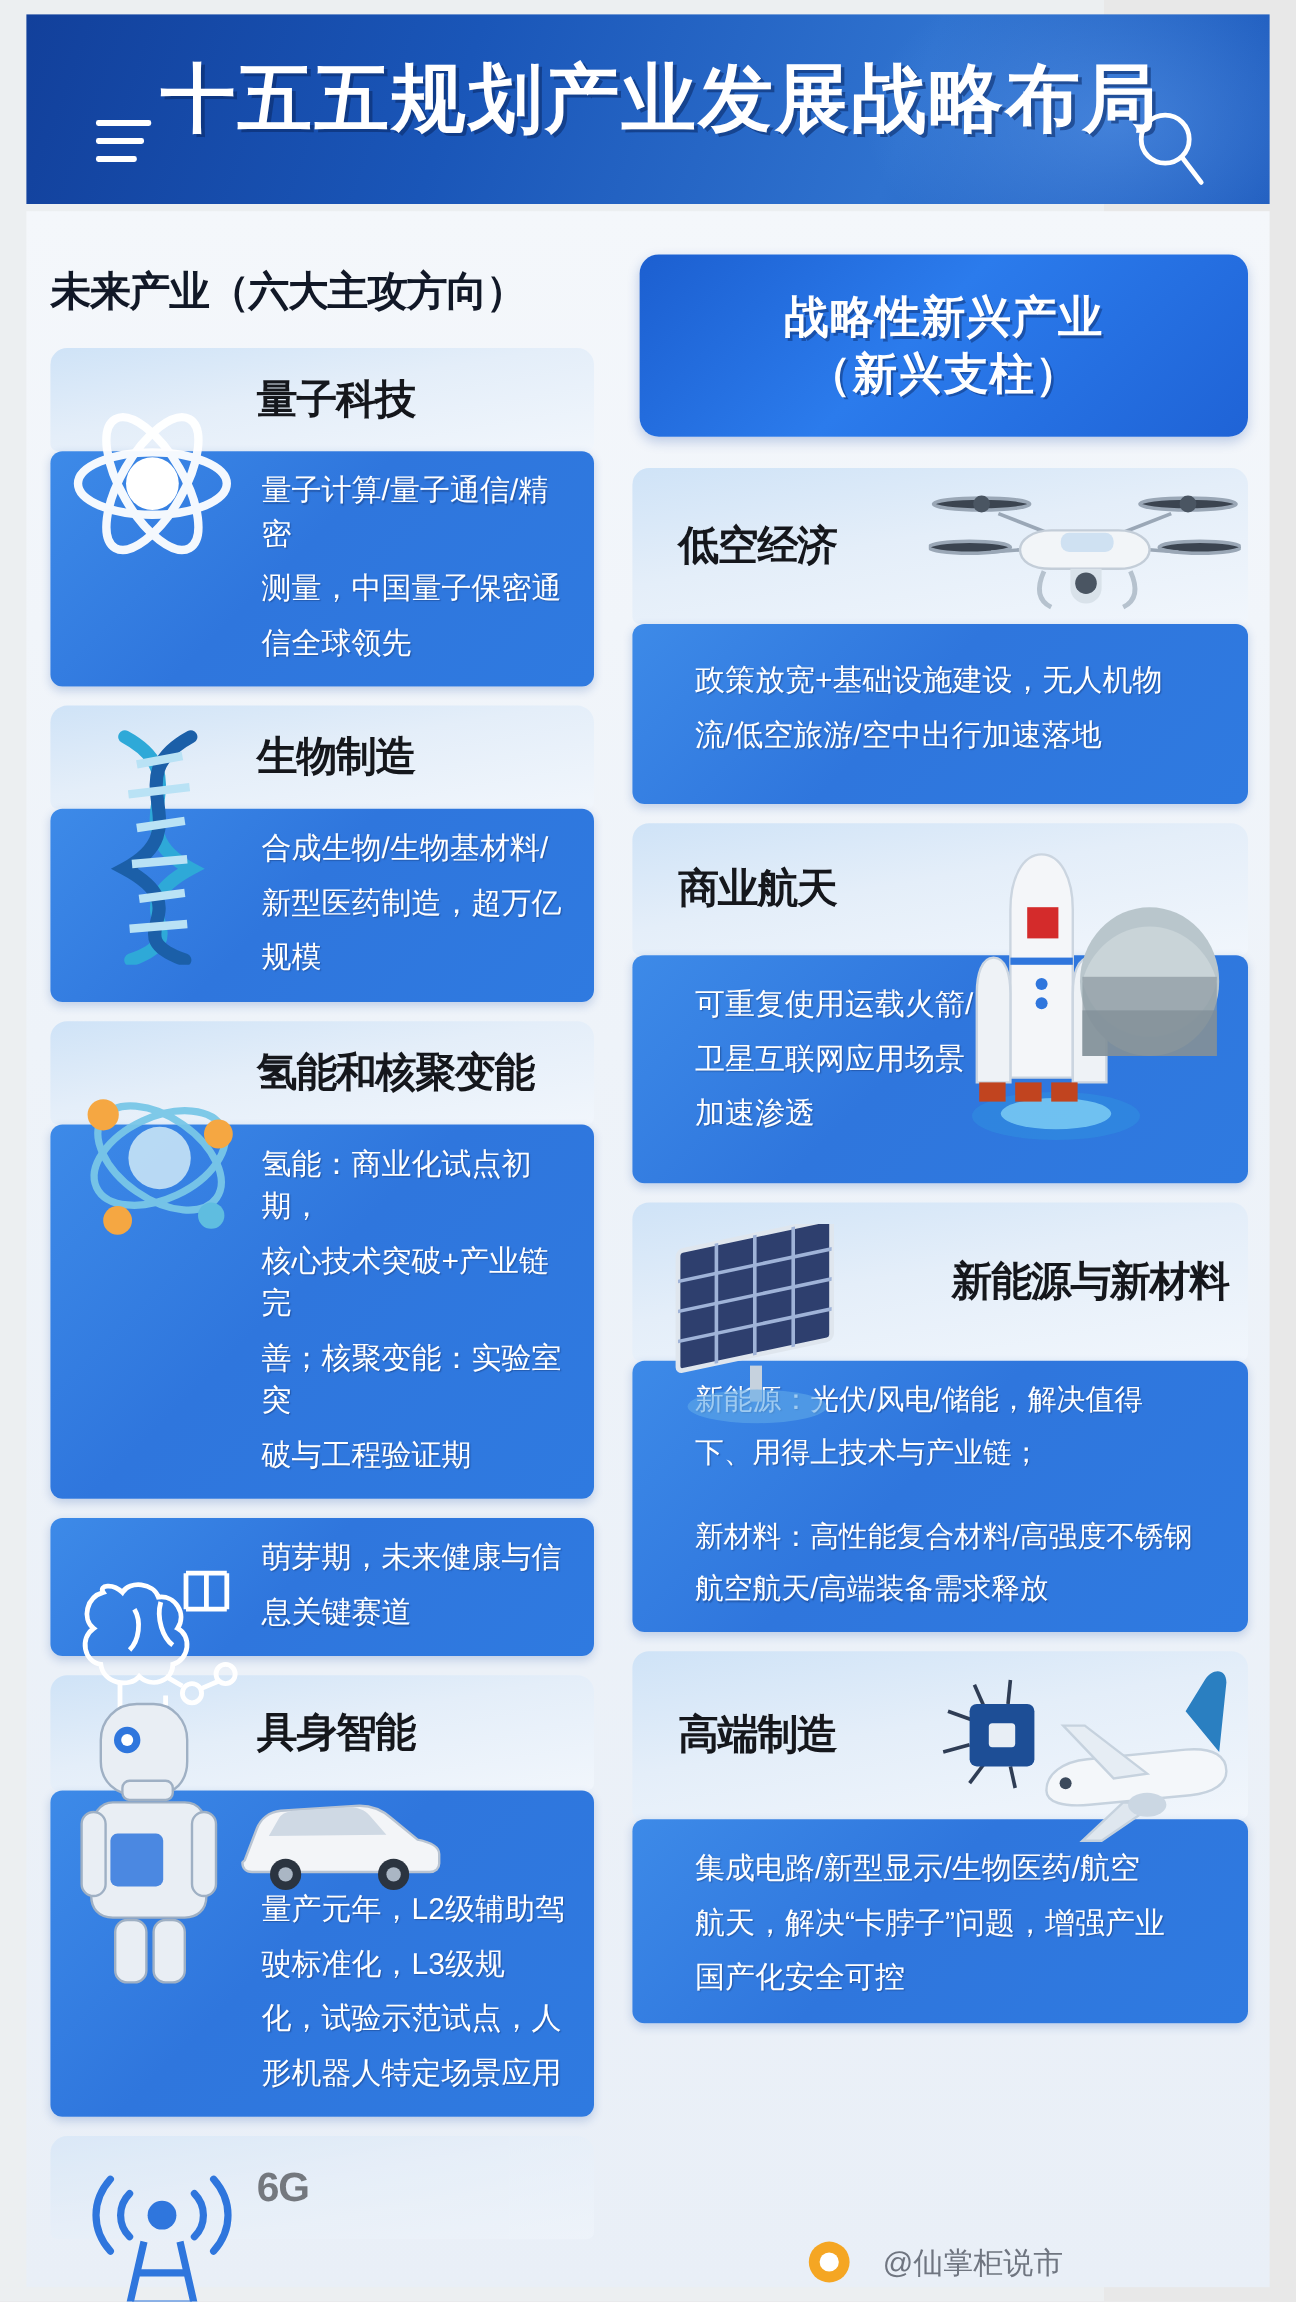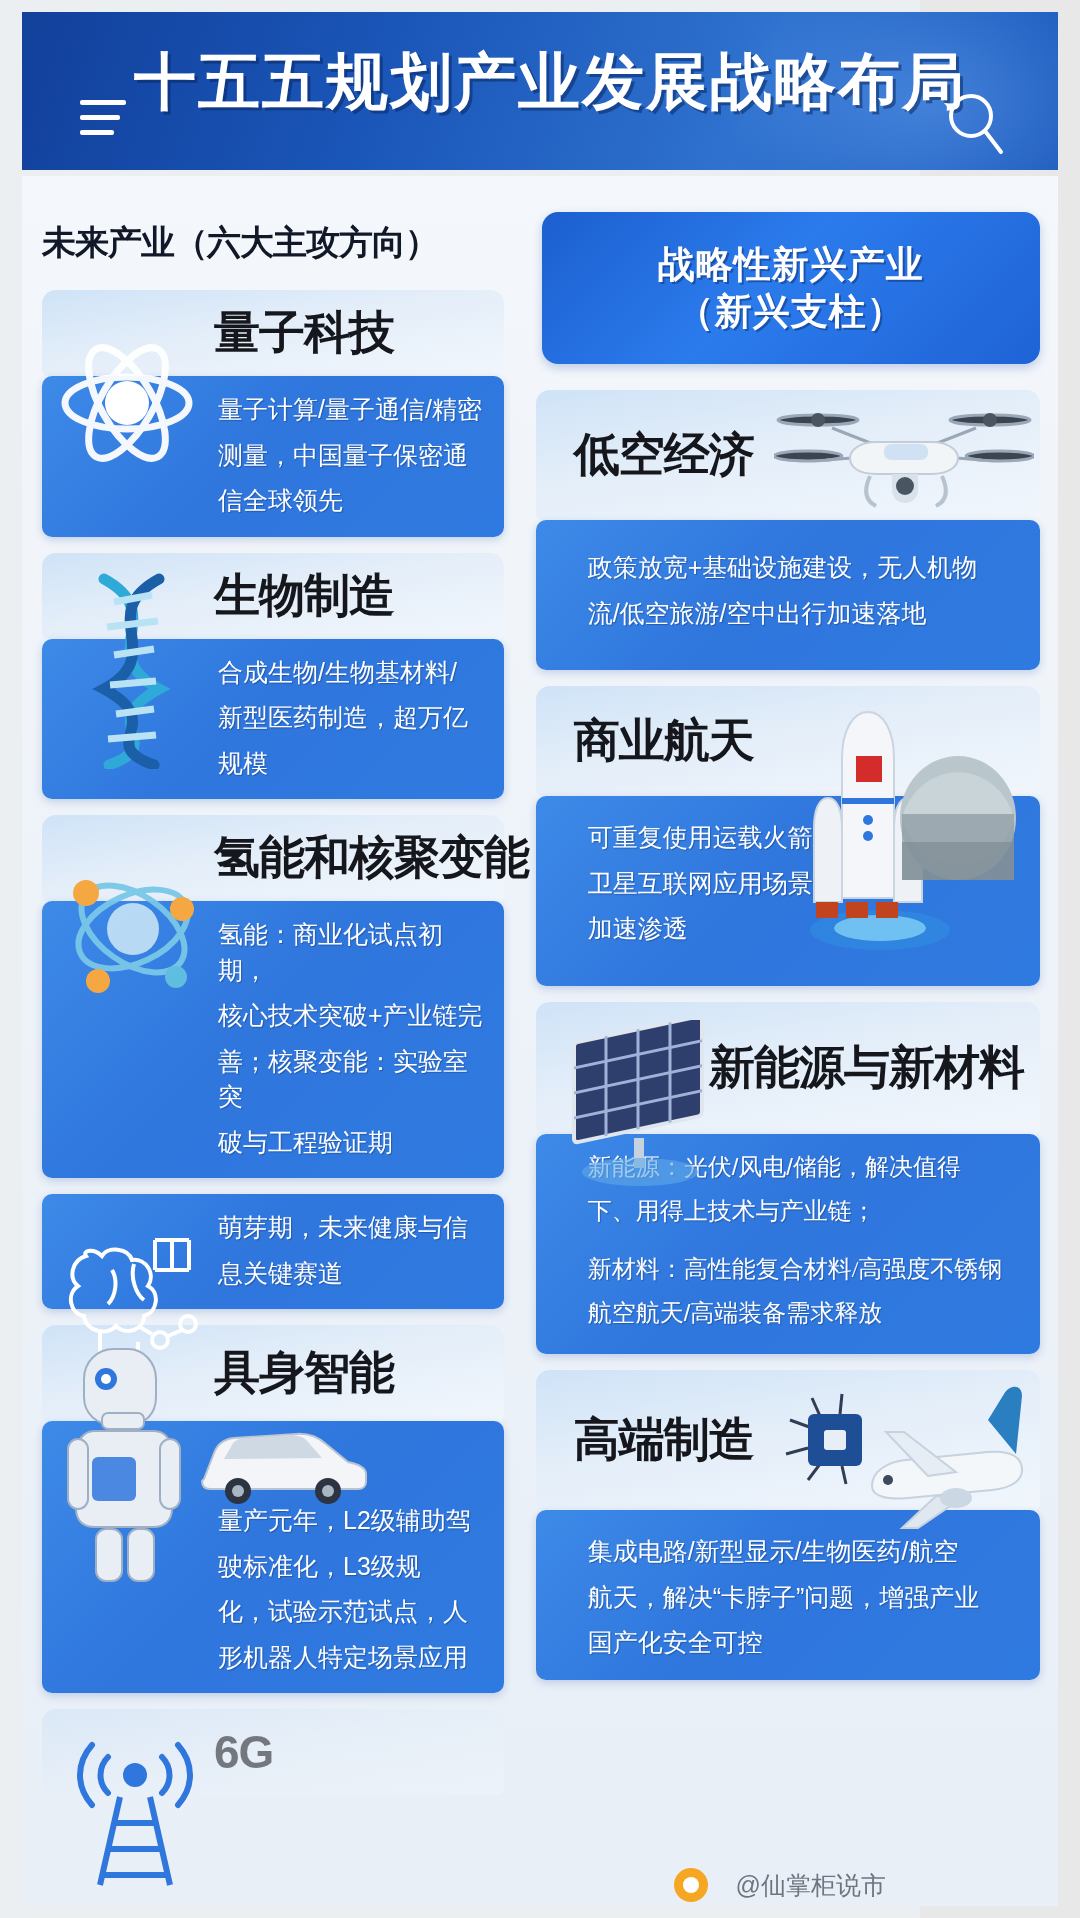--- a/index.html
+++ b/index.html
@@ -111,21 +111,21 @@
     overflow: visible;
   }
   .card-top {
     position: relative;
     border-radius: 14px 14px 6px 6px;
     background: linear-gradient(170deg, #cfe3f7 0%, #e4eef9 45%, #f1f6fc 100%);
     min-height: 86px;
     display: flex; align-items: center;
   }
   .card-title {
-    font-size: 46px;
+    font-size: 34px;
     font-weight: bold;
     color: #15171c;
     letter-spacing: -1px;
     white-space: nowrap;
     z-index: 3;
   }
   .card-body {
     position: relative;
     border-radius: 10px;
     background: linear-gradient(135deg, #3d8ae8 0%, #2f76dd 45%, #2f7ae0 100%);
@@ -451,21 +451,21 @@
             <rect x="84" y="118" width="10" height="30" fill="#c6d2de"></rect>
             <ellipse cx="90" cy="152" rx="58" ry="14" fill="#5fa8e8" opacity=".6"></ellipse>
           </svg>
         </div>
         <div class="card-top" style="min-height:132px;justify-content:flex-end;padding-right:16px;">
           <div class="card-title" style="margin-left:0;">新能源与新材料</div>
         </div>
         <div class="card-body" style="min-height:220px;font-size:24px;">
           <p>新能源：光伏/风电/储能，解决值得</p>
           <p>下、用得上技术与产业链；</p>
-          <p style="margin-top:24px;font-family:Liberation Serif, serif;">新材料：高性能复合材料/高强度不锈钢</p>
+          <p style="margin-top:36px;">新材料：高性能复合材料/高强度不锈钢</p>
           <p>航空航天/高端装备需求释放</p>
         </div>
       </div>
 
       <div class="card R">
         <div class="icon-slot icon-right" style="top:10px;right:10px;">
           <svg width="280" height="150" viewBox="0 0 280 150">
             <g stroke="#2f3d55" stroke-width="3">
               <line x1="62" y1="18" x2="70" y2="36"></line>
               <line x1="92" y1="14" x2="90" y2="34"></line>

